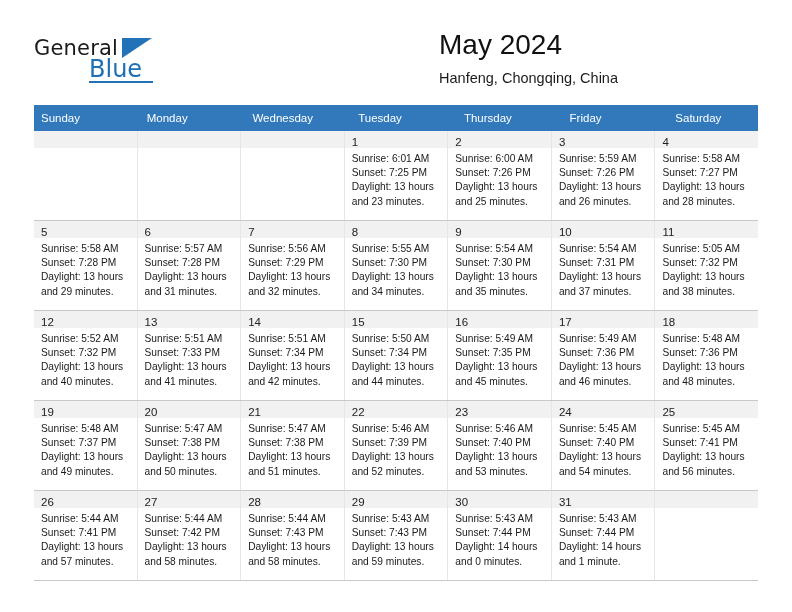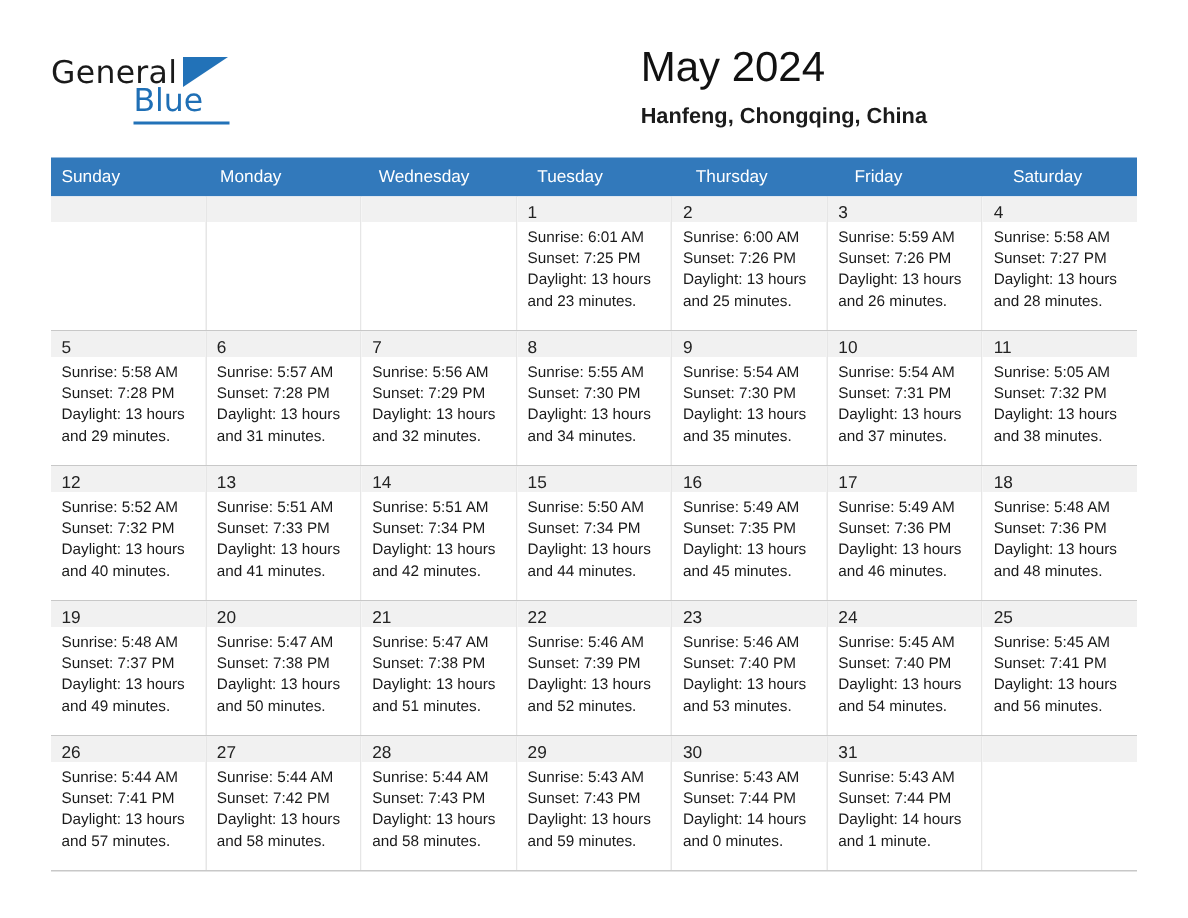--- a/index.html
+++ b/index.html
@@ -43,21 +43,21 @@
     font-size: 21px;
     letter-spacing: 0.2px;
     color: #1a1a1a;
     font-family: "DejaVu Sans", sans-serif;
     font-weight: 400;
   }
   .logo-blue {
     position: absolute;
     left: 55px;
     top: 19px;
-    font-size: 21px;
+    font-size: 24px;
     color: #1f6fb5;
     font-family: "DejaVu Sans", sans-serif;
     font-weight: 400;
   }
   .logo-triangle {
     position: absolute;
     left: 88px;
     top: 2px;
     width: 0;
     height: 0;
@@ -81,21 +81,21 @@
   }
   .cal-title {
     font-size: 28px;
     font-weight: 400;
     color: #111111;
     line-height: 34px;
     white-space: nowrap;
   }
   .cal-subtitle {
     font-size: 14.5px;
-    font-weight: 700;
+    font-weight: 400;
     color: #1b1b1b;
     line-height: 20px;
     margin-top: 6px;
     white-space: nowrap;
   }
 
   
   .calendar {
     position: absolute;
     left: 34px;

